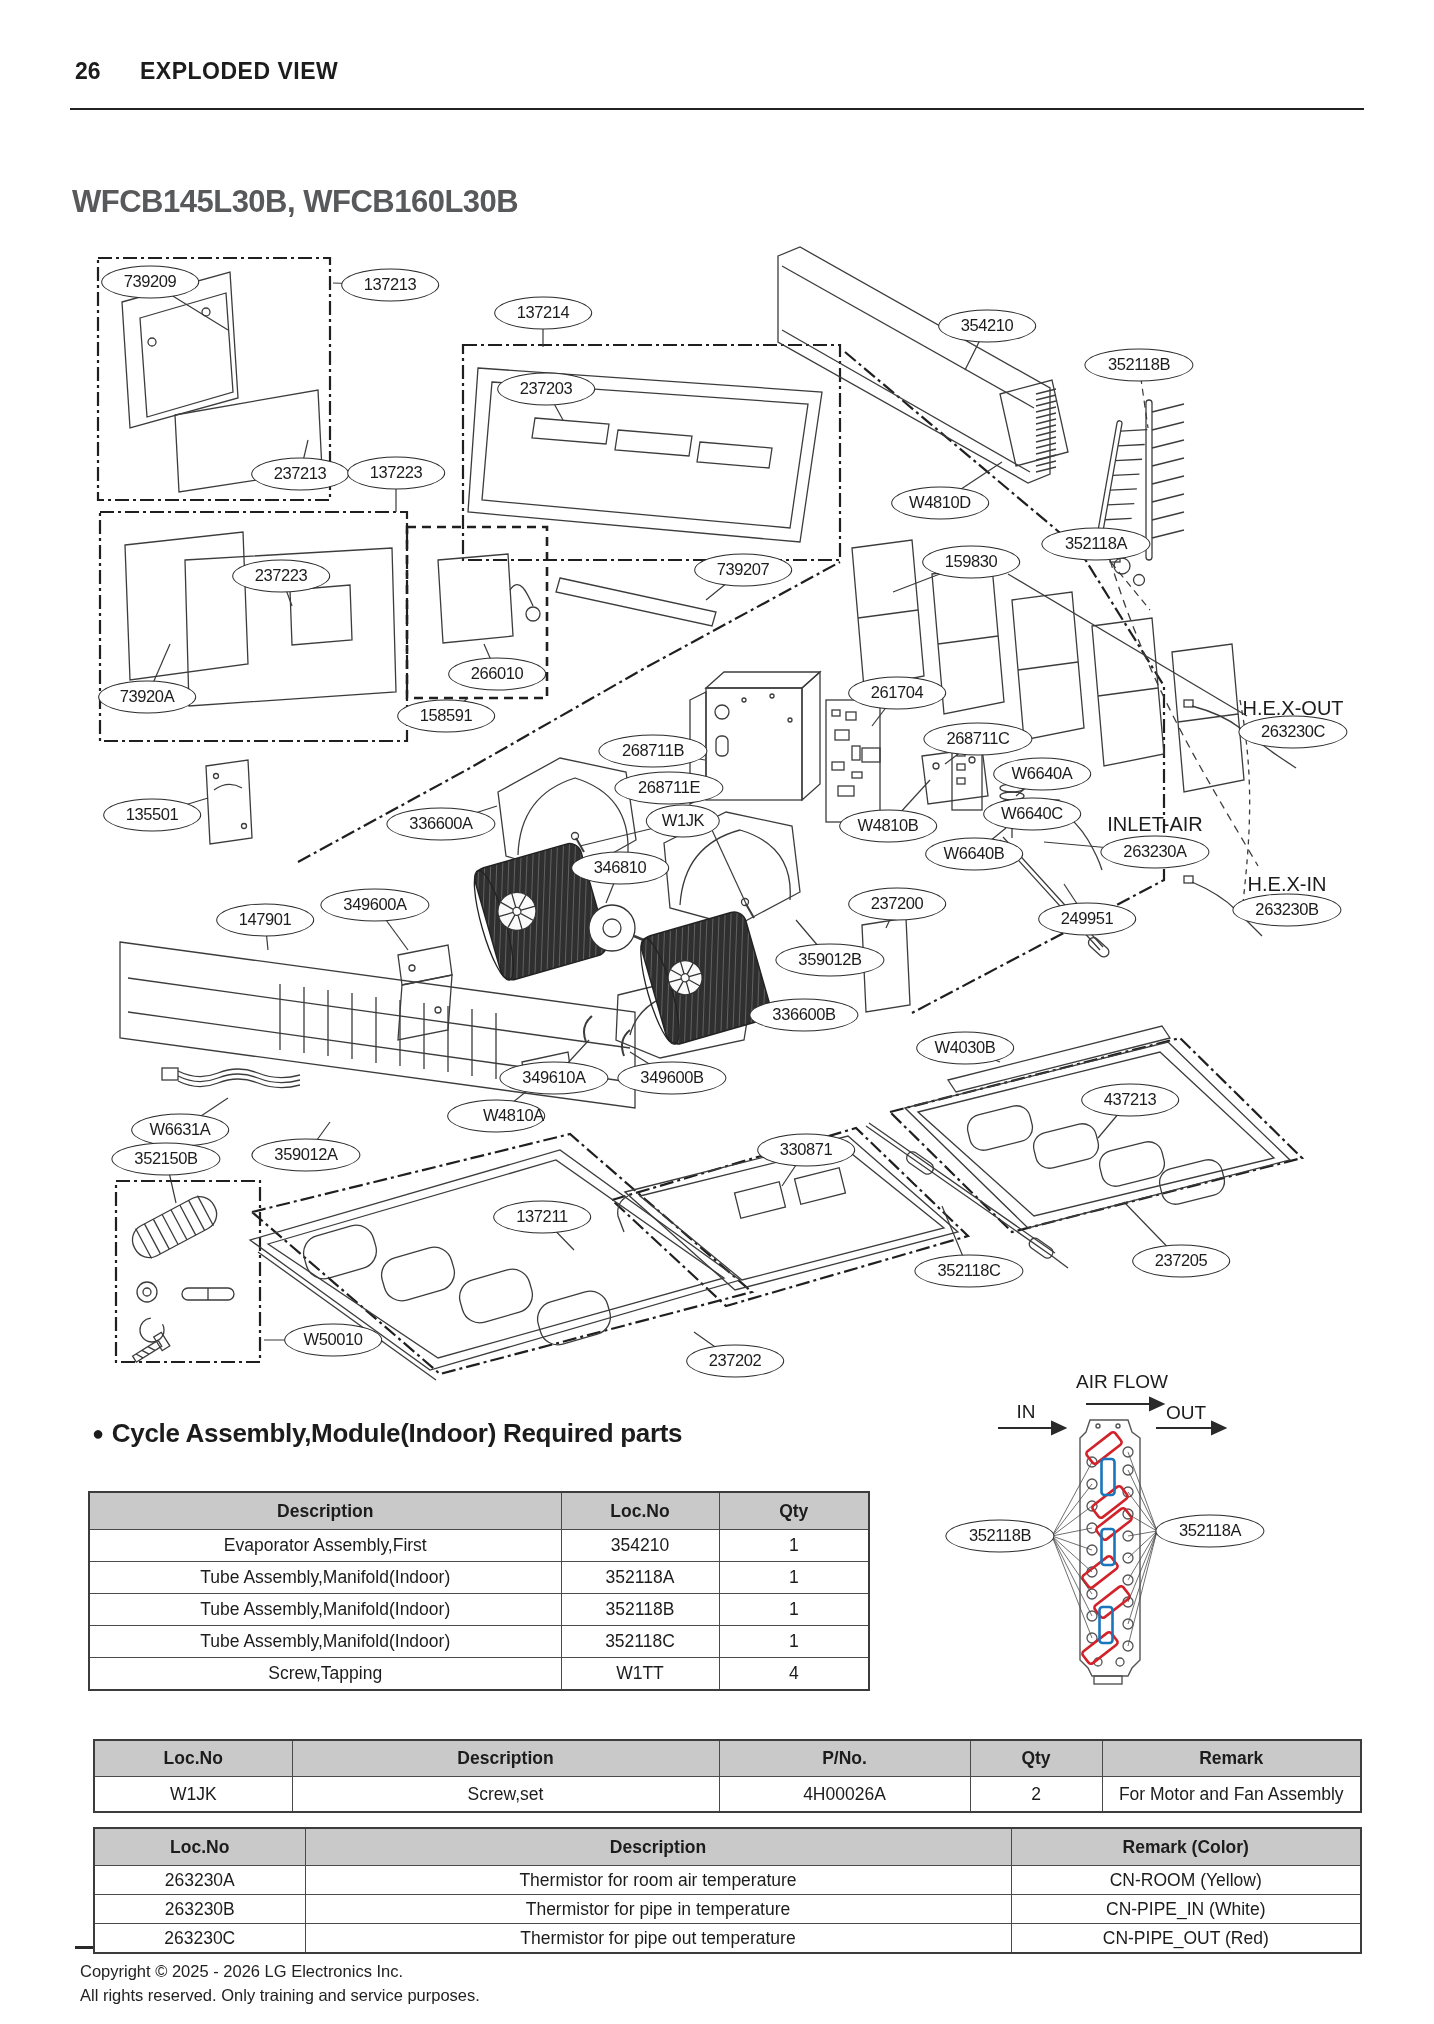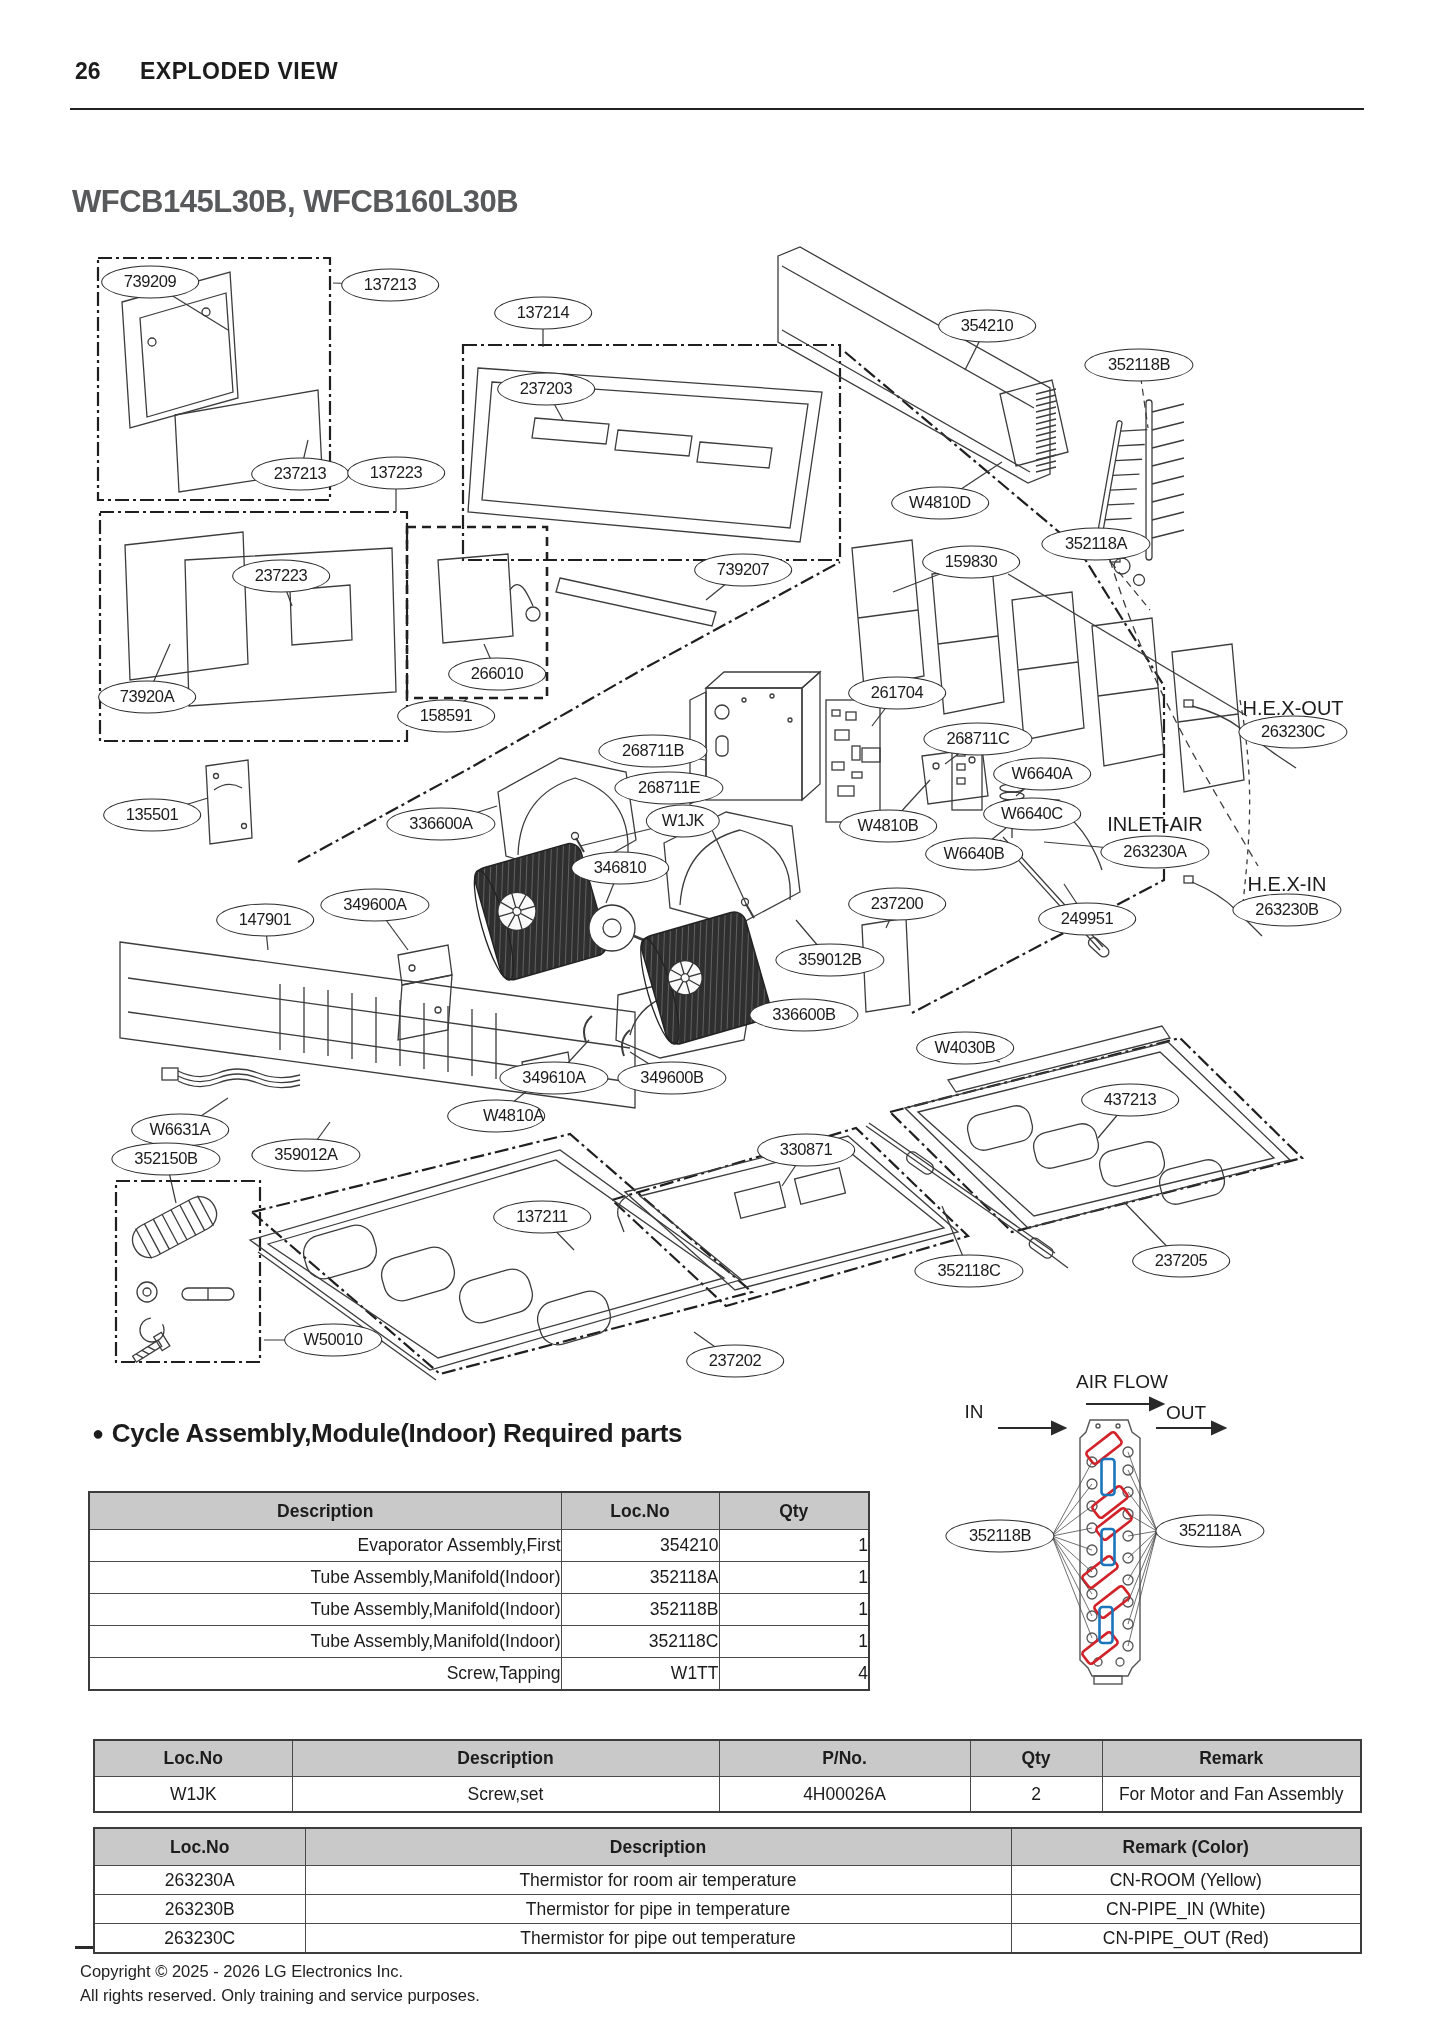--- a/index.html
+++ b/index.html
@@ -17,21 +17,21 @@
   .plain-label{position:absolute;transform:translate(-50%,-50%);font-size:20px;white-space:nowrap;z-index:5;}
   .af-text{position:absolute;transform:translate(-50%,-50%);font-size:19px;z-index:5;}
   .parts-heading{position:absolute;top:1418px;left:92px;font-size:26px;font-weight:bold;z-index:4;letter-spacing:-0.3px;}
   .parts-heading .bullet{font-size:20px;margin-right:8px;vertical-align:2px;}
   table.ptab{position:absolute;border-collapse:collapse;table-layout:fixed;background:#fff;
              font-size:17.5px;text-align:center;z-index:4;margin-top:17px;}
   table.ptab th{background:#c9c9c9;font-weight:bold;border:1.6px solid #4a4a4a;padding:0;}
   table.ptab td{border:1.6px solid #4a4a4a;padding:0;background:#fff;}
   table.ptab{border:2.4px solid #3c3c3c;}
   #tbl-required{left:88px;top:1474px;width:780px;}
-  #tbl-required th{height:36px;} #tbl-required td{height:31px;text-align:right;}
+  #tbl-required th{height:36px;} #tbl-required td{height:31px;}
   #tbl-screw{left:93px;top:1722px;width:1267px;}
   #tbl-screw th{height:35px;} #tbl-screw td{height:34px;}
   #tbl-therm{left:93px;top:1810px;width:1267px;}
   #tbl-therm th{height:36px;} #tbl-therm td{height:28px;}
   .footer-rule{position:absolute;top:1946px;left:75px;width:1286px;border-top:3.5px solid #2a2a2a;}
   .footer-line{position:absolute;left:80px;font-size:16.5px;color:#222;}
   .f1{top:1962px;} .f2{top:1986px;}
 </style>
 </head>
 <body>
@@ -541,21 +541,21 @@
       <div class="callout" style="left: 333px; top: 1340px; width: 95.6px;">W50010</div>
       <div class="callout" style="left: 735px; top: 1361px; width: 95.6px;">237202</div>
       <div class="callout" style="left: 1000px; top: 1536px; width: 107.2px;">352118B</div>
       <div class="callout" style="left: 1210px; top: 1531px; width: 107.2px;">352118A</div>
       <div class="plain-label" style="left: 1293px; top: 708px;">H.E.X-OUT</div>
       <div class="plain-label" style="left: 1155px; top: 824px;">INLET-AIR</div>
       <div class="plain-label" style="left: 1287px; top: 884px;">H.E.X-IN</div>
     </div>
 
   <div class="af-text" style="left:1122px;top:1382px;">AIR FLOW</div>
-  <div class="af-text" style="left:974px;top:1412px;">IN</div>
+  <div class="af-text" style="left:1026px;top:1412px;">IN</div>
   <div class="af-text" style="left:1186px;top:1413px;">OUT</div>
 
   <div class="parts-heading"><span class="bullet">●</span><span>Cycle Assembly,Module(Indoor) Required parts</span></div>
 
   <table class="ptab" id="tbl-required">
     <colgroup>
         <col style="width:472px">
         <col style="width:158px">
         <col style="width:150px">
       </colgroup>

